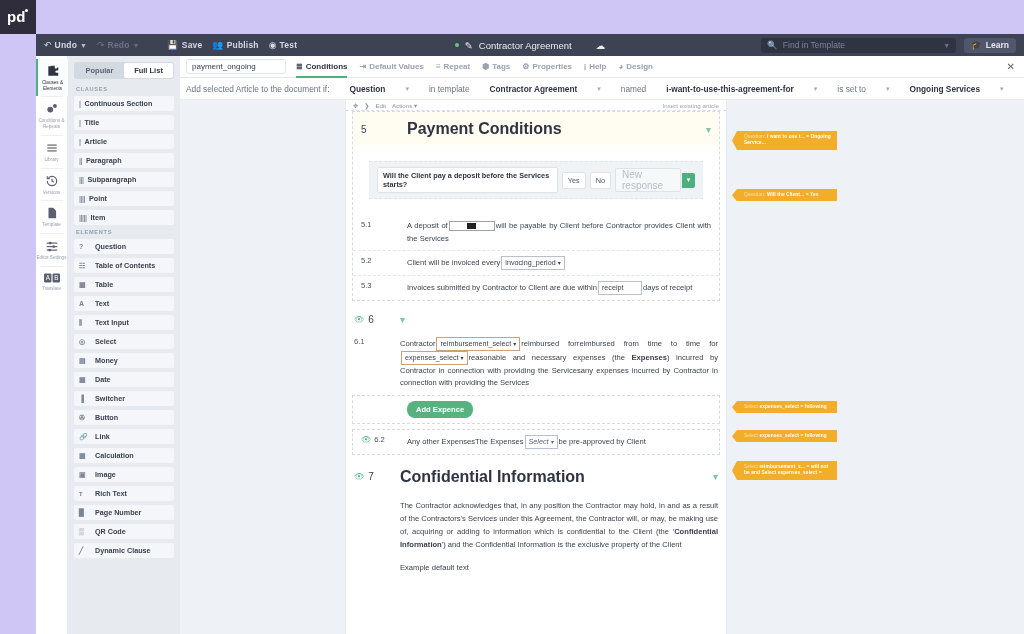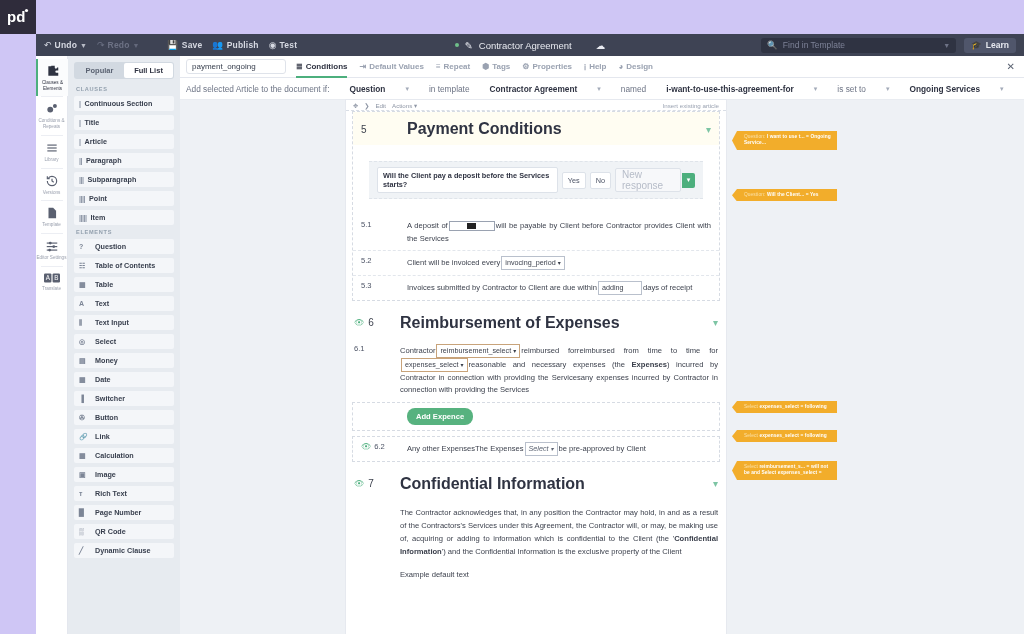--- a/index.html
+++ b/index.html
@@ -539,32 +539,31 @@
         <div class="clause-row">
           <span class="cn">5.2</span>
           <span class="ctext nj">
             <span>Client will be invoiced every</span><span class="tok gray"><span>invocing_period</span><span class="tc">▾</span></span>
           </span>
         </div>
 
         <div class="clause-row">
           <span class="cn">5.3</span>
           <span class="ctext">
-            <span>Invoices submitted by Contractor to Client are due within</span><span class="tok num">adding</span><span>days of receipt</span>
+            <span>Invoices submitted by Contractor to Client are due within</span><span class="tok num">receipt</span><span>days of receipt</span>
           </span>
         </div>
       </div>
 
       <div>
         <div class="sec-head plain" style="padding-left:8px">
           <span class="sec-num">
             <span class="eye">👁</span>
             <span>6</span>
           </span>
-          <span class="sec-title">Reimbursement of Expenses</span>
           <span class="chev">▾</span>
         </div>
 
         <div class="clause-row" style="border-bottom:none">
           <span class="cn">6.1</span>
           <span class="ctext">
             <span>Contractor</span><span class="tok"><span>reimbursement_select</span><span class="tc">▾</span></span><span>reimbursed for</span><span>reimbursed from time to time for</span><span class="tok"><span>expenses_select</span><span class="tc">▾</span></span><span>reasonable and necessary expenses (the</span>
             <b>Expenses</b><span>) incurred by Contractor in connection with providing the Services</span><span>any expenses incurred by Contractor in connection with providing the Services</span>
           </span>
         </div>

